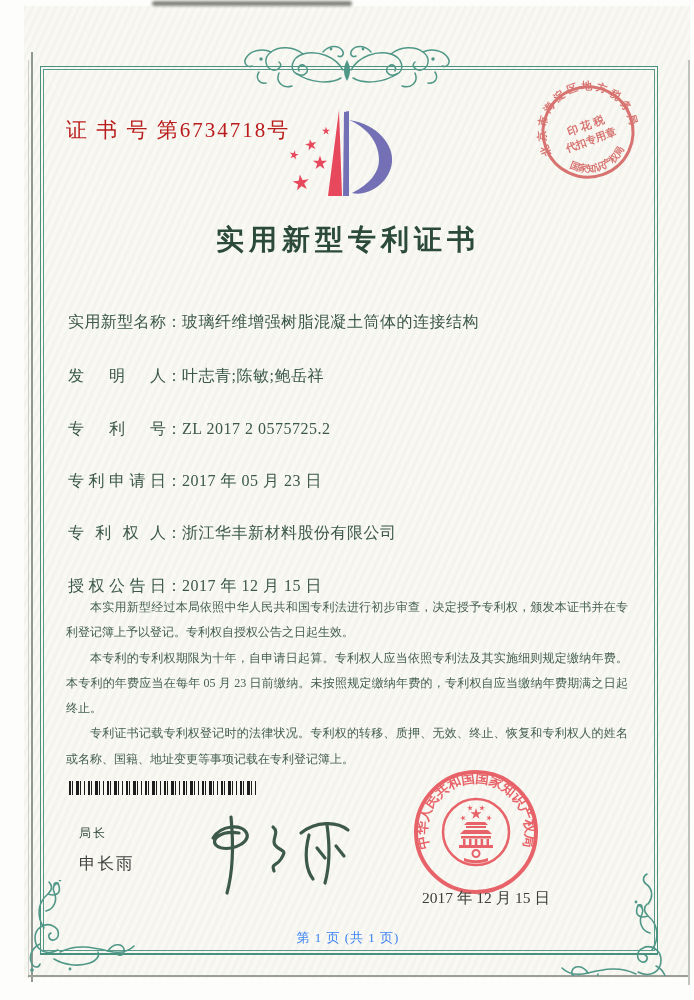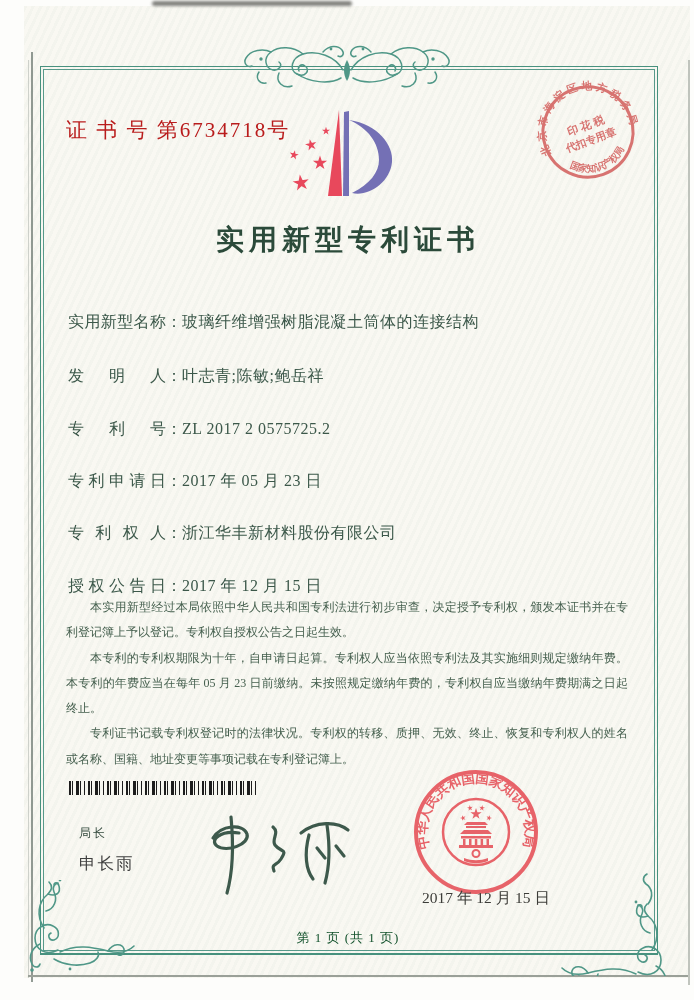--- a/index.html
+++ b/index.html
@@ -56,21 +56,21 @@
   }
   #sig-title{left:79px;top:825px;font-size:12px;color:#33493d;letter-spacing:2px;}
   #sig-name{left:79px;top:853px;font-size:16.5px;color:#404040;letter-spacing:2px;}
   #signature-svg{left:185px;top:804px;}
   
   #seal-svg{left:412px;top:768px;z-index:3;}
   #seal-date{left:408px;top:888px;width:156px;text-align:center;font-size:15.5px;color:#3c3c38;z-index:4;}
   
   #stamp-svg{left:536px;top:80px;z-index:5;}
   
-  #footer{left:40px;top:929px;width:616px;text-align:center;font-size:13px;color:#14532d;letter-spacing:1px;}
+  #footer{left:40px;top:929px;width:616px;text-align:center;font-size:13px;color:#3b82f6;letter-spacing:1px;}
   
   #orn-top{left:239px;top:40px;}
   #orn-bl{left:24px;top:880px;}
   #orn-br{left:560px;top:858px;}
 </style>
 </head>
 <body>
 
 <svg width="0" height="0" style="position:absolute">
   <defs>

